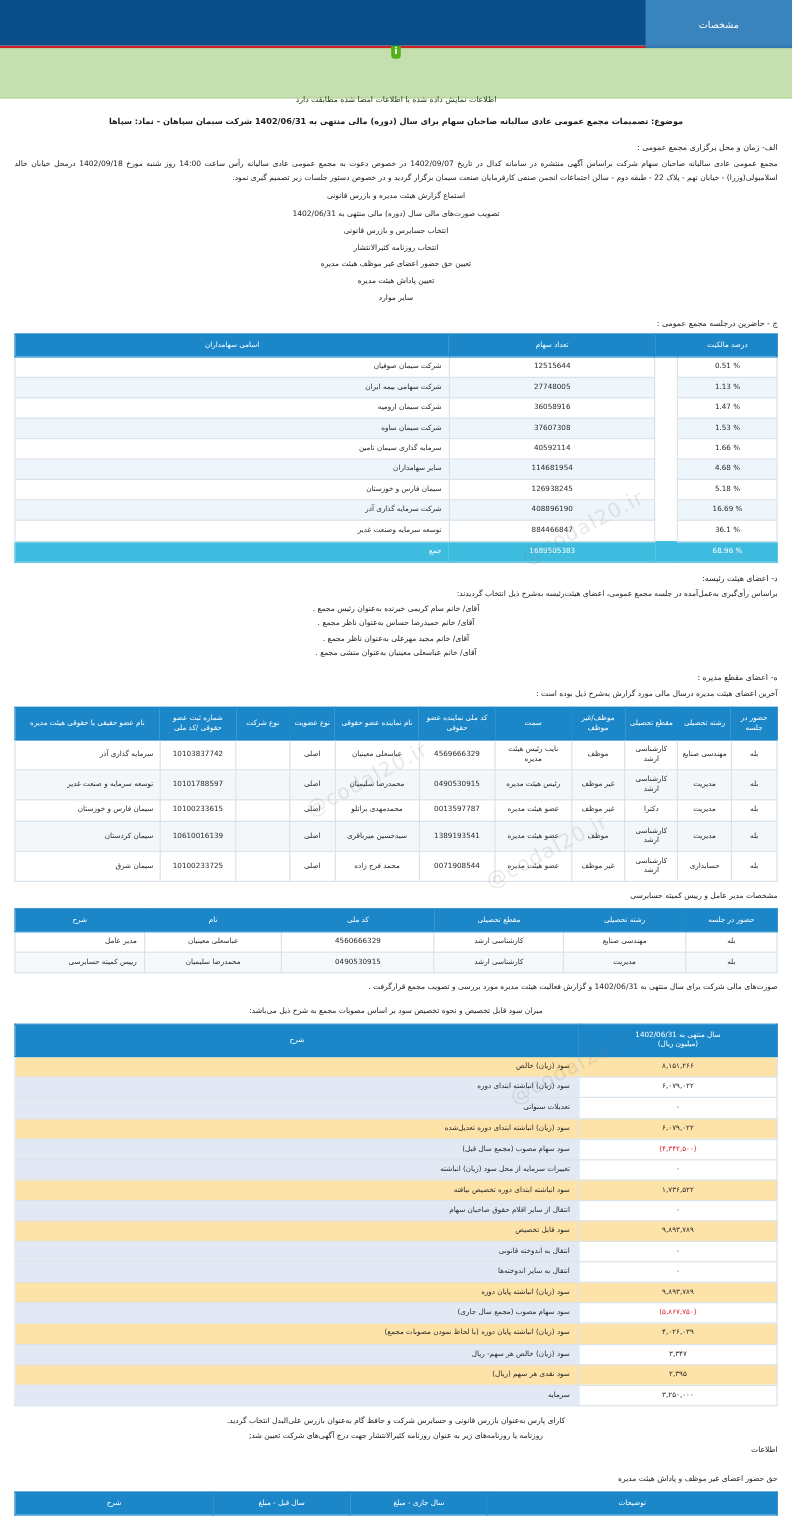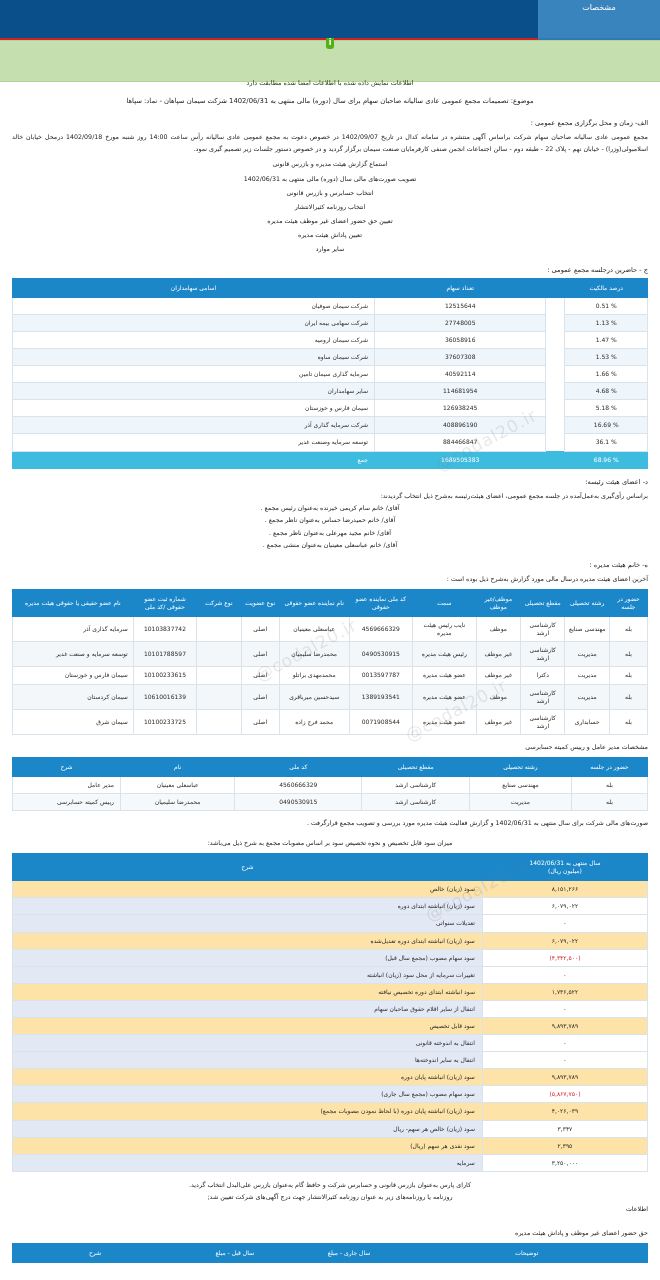--- a/index.html
+++ b/index.html
@@ -25,21 +25,21 @@
     justify-content: flex-start;
     align-items: stretch;
     position: relative;
   }
   .tab-active {
     width: 122px;
     background: #3a84bd;
     color: #ffffff;
     font-size: 8px;
     display: flex;
-    align-items: flex-start;
+    align-items: center;
     justify-content: center;
     padding-top: 3px;
     box-sizing: border-box;
   }
   .redline {
     height: 2px;
     background: #cf2026;
   }
   .redline .seg {
     height: 2px;
@@ -77,21 +77,21 @@
     margin-top: 28px;
   }
 
   
   .page {
     padding: 14px 12px 8px 12px;
     box-sizing: border-box;
   }
   .subject {
     text-align: center;
-    font-weight: normal;
+    font-weight: bold;
     font-size: 6.8px;
     margin-bottom: 13px;
     line-height: 1.5;
   }
   .sec-title {
     font-weight: normal;
     font-size: 6.6px;
     margin: 9px 0 4px 0;
     text-align: right;
   }
@@ -312,21 +312,21 @@
 
   <div class="sec-title">د- اعضای هیئت رئیسه:</div>
   <div class="right-line">براساس رأی‌گیری به‌عمل‌آمده در جلسه مجمع عمومی، اعضای هیئت‌رئیسه به‌شرح ذیل انتخاب گردیدند:</div>
   <ul class="indent-list">
     <li>آقای/ خانم  سام کریمی خیرنده  به‌عنوان رئیس مجمع .</li>
     <li>آقای/ خانم  حمیدرضا حساس  به‌عنوان ناظر مجمع .</li>
     <li>آقای/ خانم  مجید مهرعلی  به‌عنوان ناظر مجمع .</li>
     <li>آقای/ خانم  عباسعلی معینیان  به‌عنوان منشی مجمع .</li>
   </ul>
 
-  <div class="sec-title">ه- خانم هیئت مدیره :</div>
+  <div class="sec-title">ه- اعضای مقطع مدیره :</div>
   <div class="right-line">آخرین اعضای هیئت مدیره درسال مالی مورد گزارش به‌شرح ذیل بوده است :</div>
 
   <table class="t-board">
     <colgroup>
       <col style="width:6%">
         <col style="width:7%">
         <col style="width:7%">
         <col style="width:7%">
       <col style="width:10%">
         <col style="width:10%">

